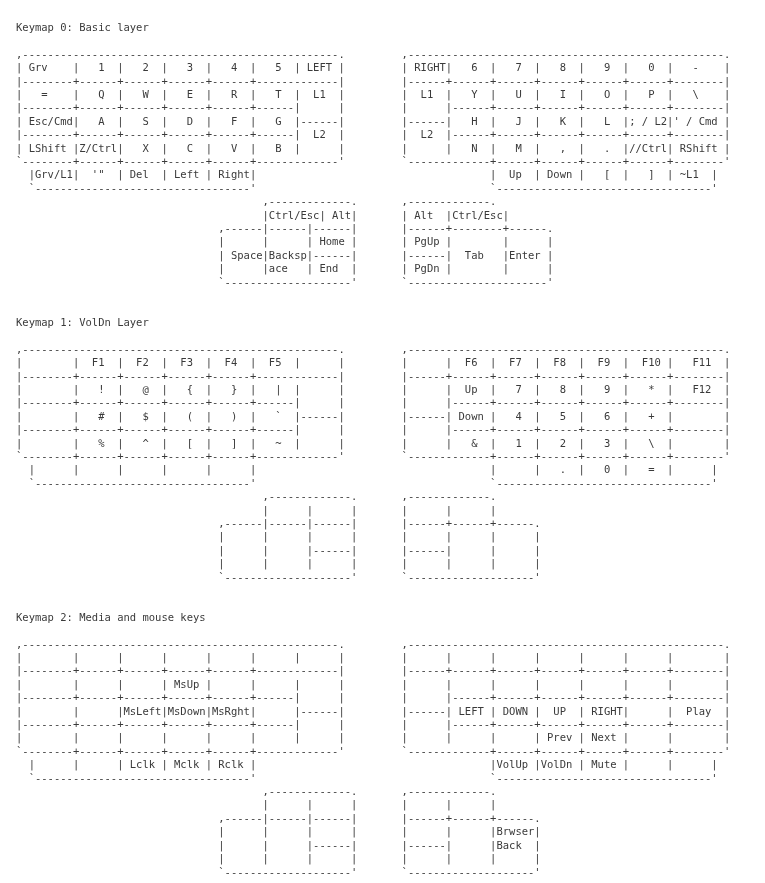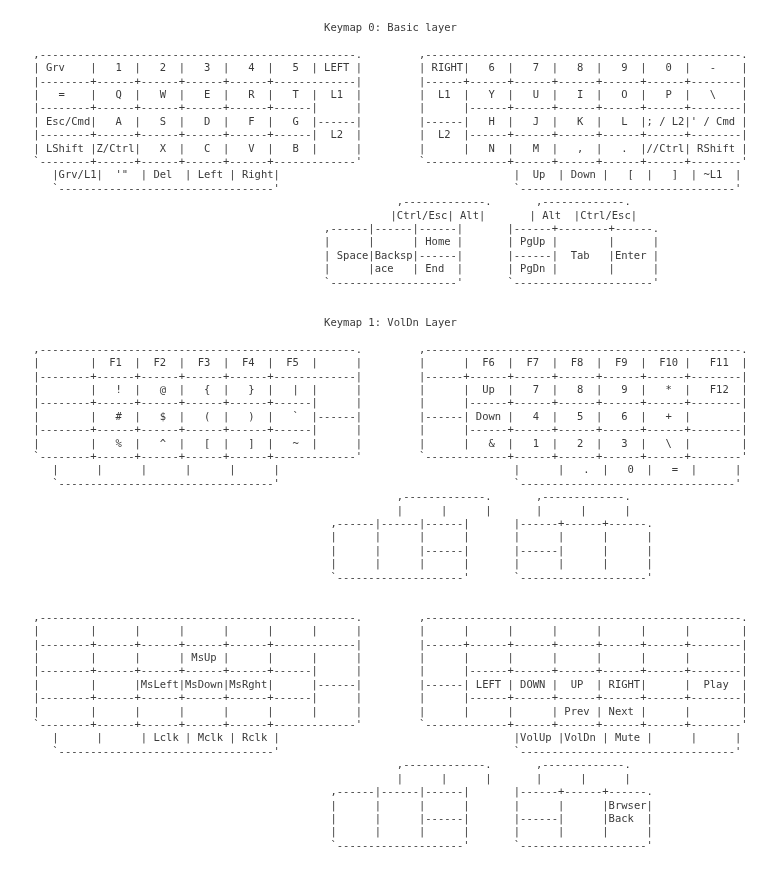--- a/index.html
+++ b/index.html
@@ -10,21 +10,20 @@
   .page {
     box-sizing: border-box;
     width: 765px;
     height: 883px;
     overflow: hidden;
     padding: 21px 0 8px 16px;
     font-family: "DejaVu Sans Mono", monospace;
     font-size: 10.5px;
     line-height: 13.4px;
     color: #3a3a3a;
-    text-align: center;
   }
   .keymap-section {
     margin: 0 0 26.8px 0;
   }
   .keymap-section:last-child {
     margin-bottom: 0;
   }
   .km-title {
     white-space: pre;
     margin: 0 0 13.4px 0;
@@ -81,20 +80,21 @@
     <pre class="km-ascii">                                       ,-------------.       ,-------------.
                                        |      |      |       |      |      |
                                 ,------|------|------|       |------+------+------.
                                 |      |      |      |       |      |      |      |
                                 |      |      |------|       |------|      |      |
                                 |      |      |      |       |      |      |      |
                                 `--------------------'       `--------------------'</pre>
   </section>
 
   <section class="keymap-section">
+    <div class="km-title">Keymap 2: Media and mouse keys</div>
     <pre class="km-ascii">,--------------------------------------------------.         ,--------------------------------------------------.
 |        |      |      |      |      |      |      |         |      |      |      |      |      |      |        |
 |--------+------+------+------+------+-------------|         |------+------+------+------+------+------+--------|
 |        |      |      | MsUp |      |      |      |         |      |      |      |      |      |      |        |
 |--------+------+------+------+------+------|      |         |      |------+------+------+------+------+--------|
 |        |      |MsLeft|MsDown|MsRght|      |------|         |------| LEFT | DOWN |  UP  | RIGHT|      |  Play  |
 |--------+------+------+------+------+------|      |         |      |------+------+------+------+------+--------|
 |        |      |      |      |      |      |      |         |      |      |      | Prev | Next |      |        |
 `--------+------+------+------+------+-------------'         `-------------+------+------+------+------+--------'
   |      |      | Lclk | Mclk | Rclk |                                     |VolUp |VolDn | Mute |      |      |

